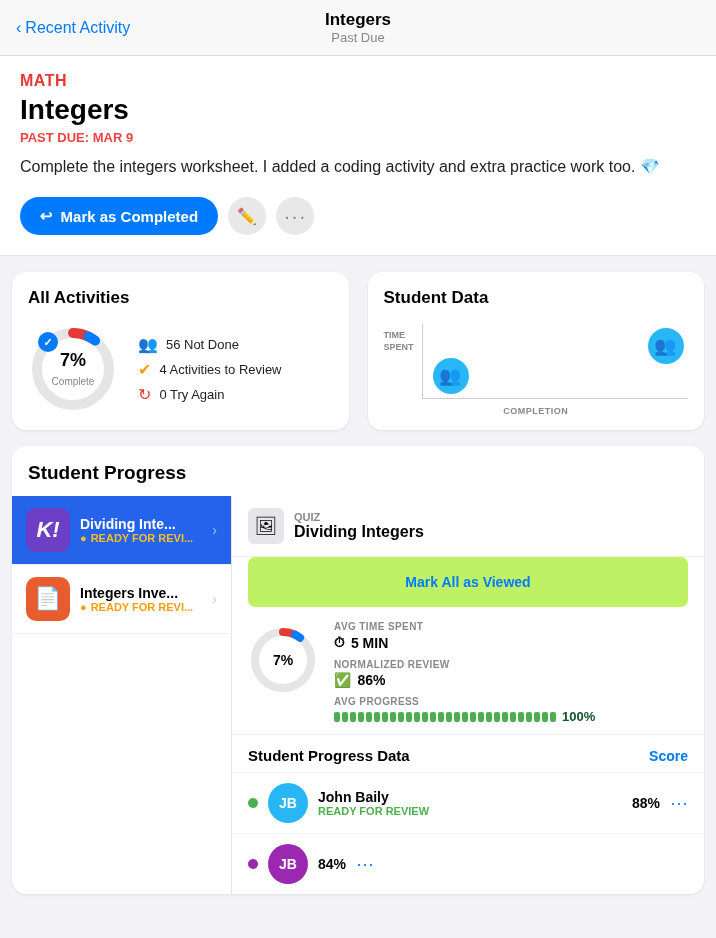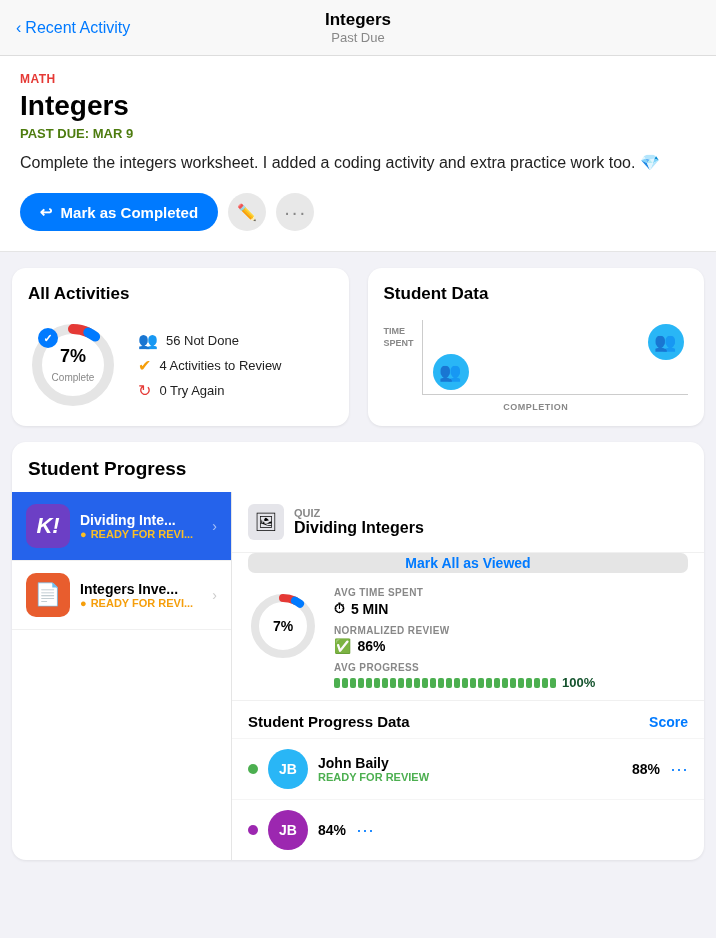--- a/index.html
+++ b/index.html
@@ -44,35 +44,35 @@
       color: #888;
     }
 
     
     .top-section {
       background: #fff;
       padding: 16px 20px 20px;
       border-bottom: 1px solid #e5e5e5;
     }
     .subject-label {
-      font-size: 12px;
+      font-size: 16px;
       font-weight: 700;
       color: #e53935;
       letter-spacing: 0.5px;
       margin-bottom: 4px;
     }
     .assignment-title {
       font-size: 28px;
       font-weight: 700;
       color: #000;
       margin-bottom: 4px;
     }
     .due-date {
       font-size: 13px;
-      color: #4d7c0f;
+      color: #ef4444;
       font-weight: 600;
       margin-bottom: 10px;
     }
     .description {
       font-size: 16px;
       color: #222;
       line-height: 1.5;
       margin-bottom: 18px;
     }
     .actions-row {
@@ -327,24 +327,24 @@
       color: #888;
       font-weight: 600;
     }
     .quiz-title {
       font-size: 16px;
       font-weight: 700;
       color: #000;
     }
     .mark-all-btn {
       margin: 0 16px 10px;
-      background: #e5e5e5;
+      background: #bef264;
       border: none;
       border-radius: 7px;
-      padding: 2px;
+      padding: 17px;
       width: calc(100% - 32px);
       font-size: 14px;
       font-weight: 600;
       color: #007aff;
       cursor: pointer;
       text-align: center;
     }
 
     
     .stats-area {

